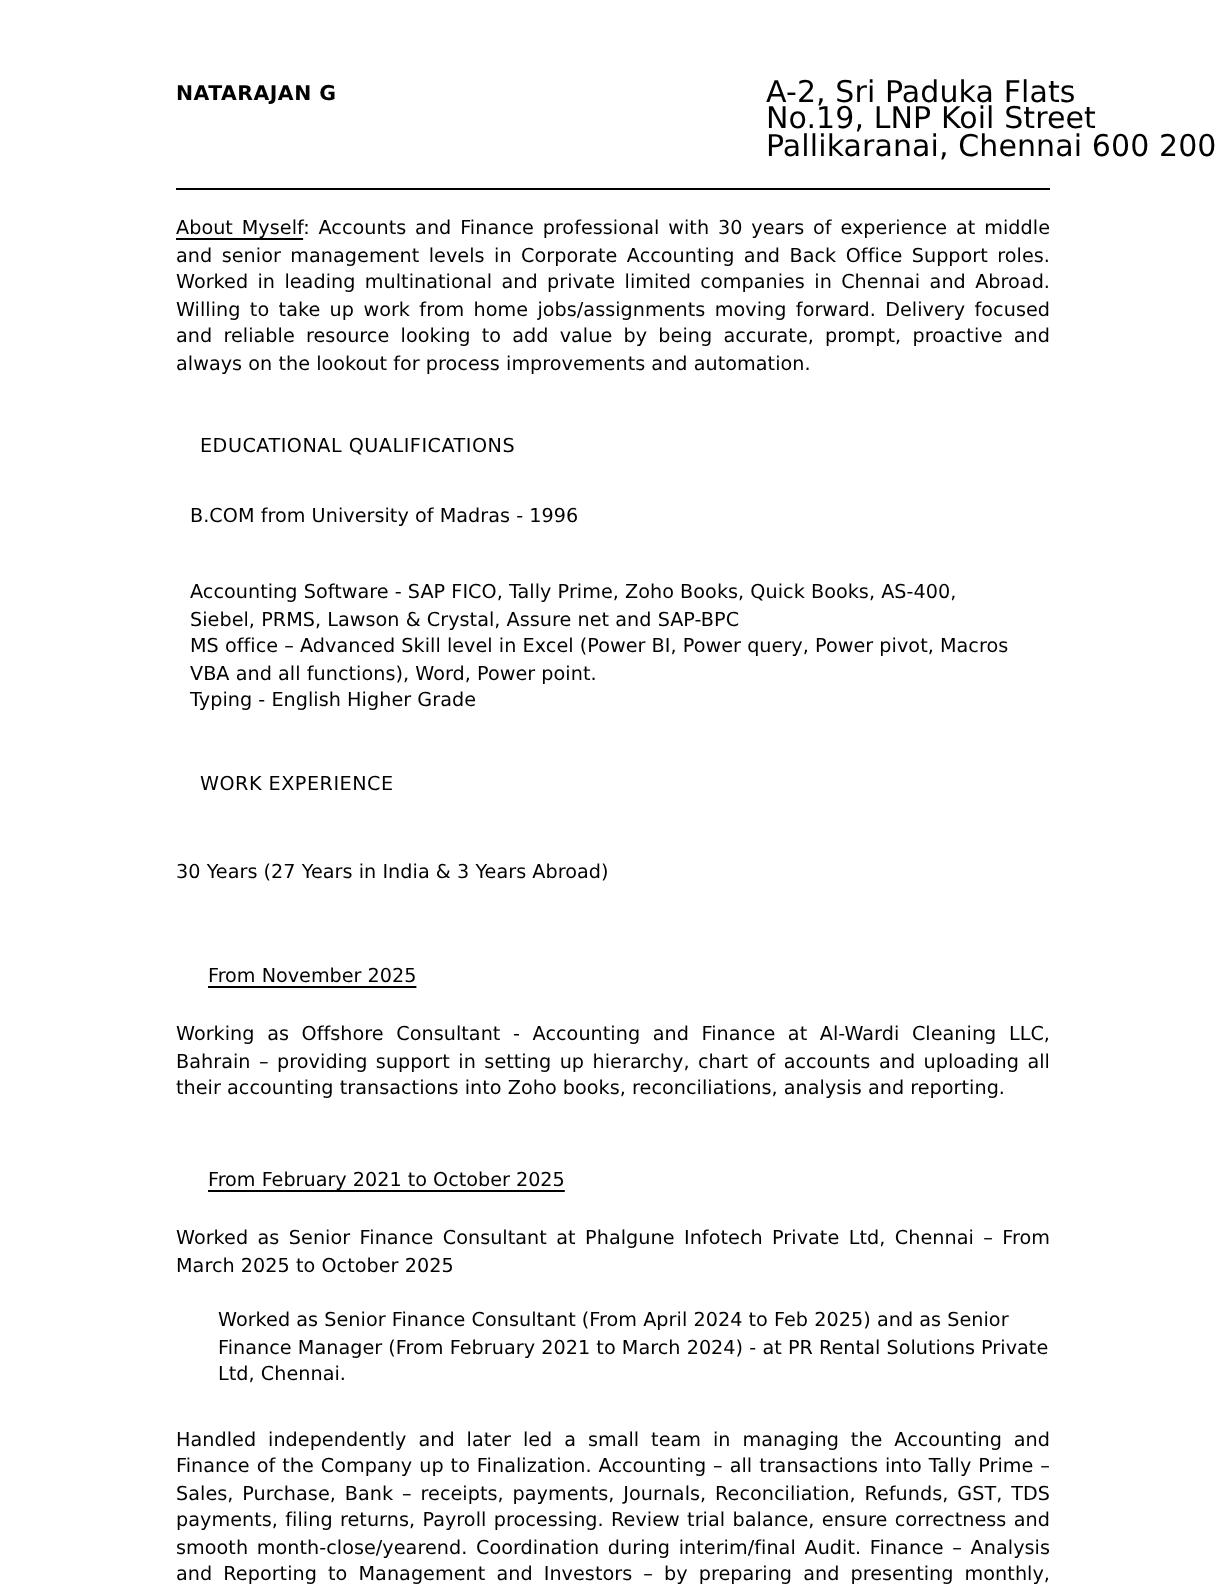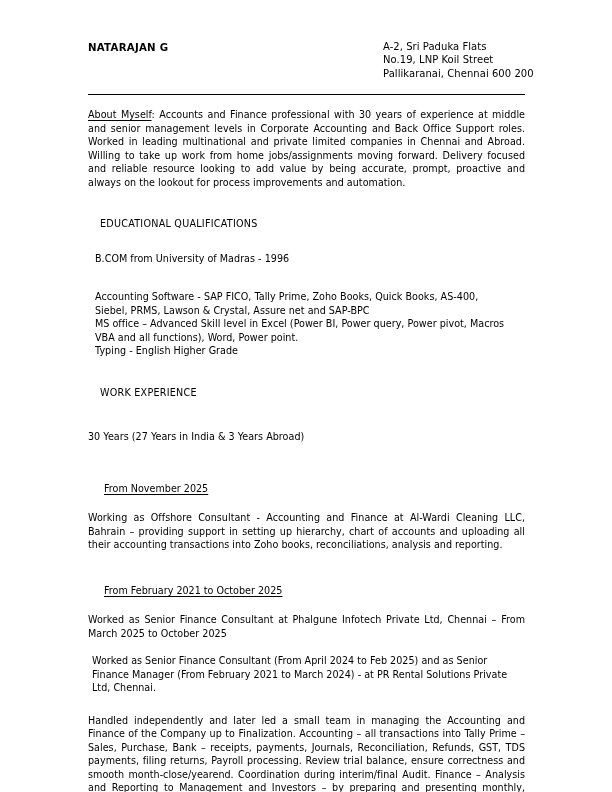--- a/index.html
+++ b/index.html
@@ -34,21 +34,21 @@
   .name {
     font-weight: bold;
     font-size: 10.2px;
     letter-spacing: 0.25px;
     line-height: 14px;
     white-space: nowrap;
     padding-top: 1px;
   }
   .address {
     width: 150px;
-    font-size: 10px;
+    font-size: 15px;
     line-height: 13.4px;
     letter-spacing: 0.05px;
     margin-right: -8px;
   }
   .address div { white-space: nowrap; }
 
   hr.rule {
     border: 0;
     border-top: 1.15px solid #000;
     margin: 14px 0 0 0;
@@ -66,21 +66,21 @@
     width: 437px;
   }
   .flow { text-align: left; }
   .section-head {
     font-size: 9.6px;
     line-height: 13.5px;
     letter-spacing: 0.25px;
     margin: 12px;
   }
   .indent { margin-left: 7px; width: 416px; }
-  .indent-sm { margin-left: 4px; width: 433px; }
+  .indent-sm { margin-left: 21px; width: 433px; }
   .u { text-decoration: underline; text-underline-offset: 1.5px; }
   .underline-head {
     font-size: 9.6px;
     line-height: 13.5px;
     margin: 16px;
     display: inline-block;
     text-decoration: underline;
     text-underline-offset: 1.5px;
   }
   .sp-9  { height: 9px; }

